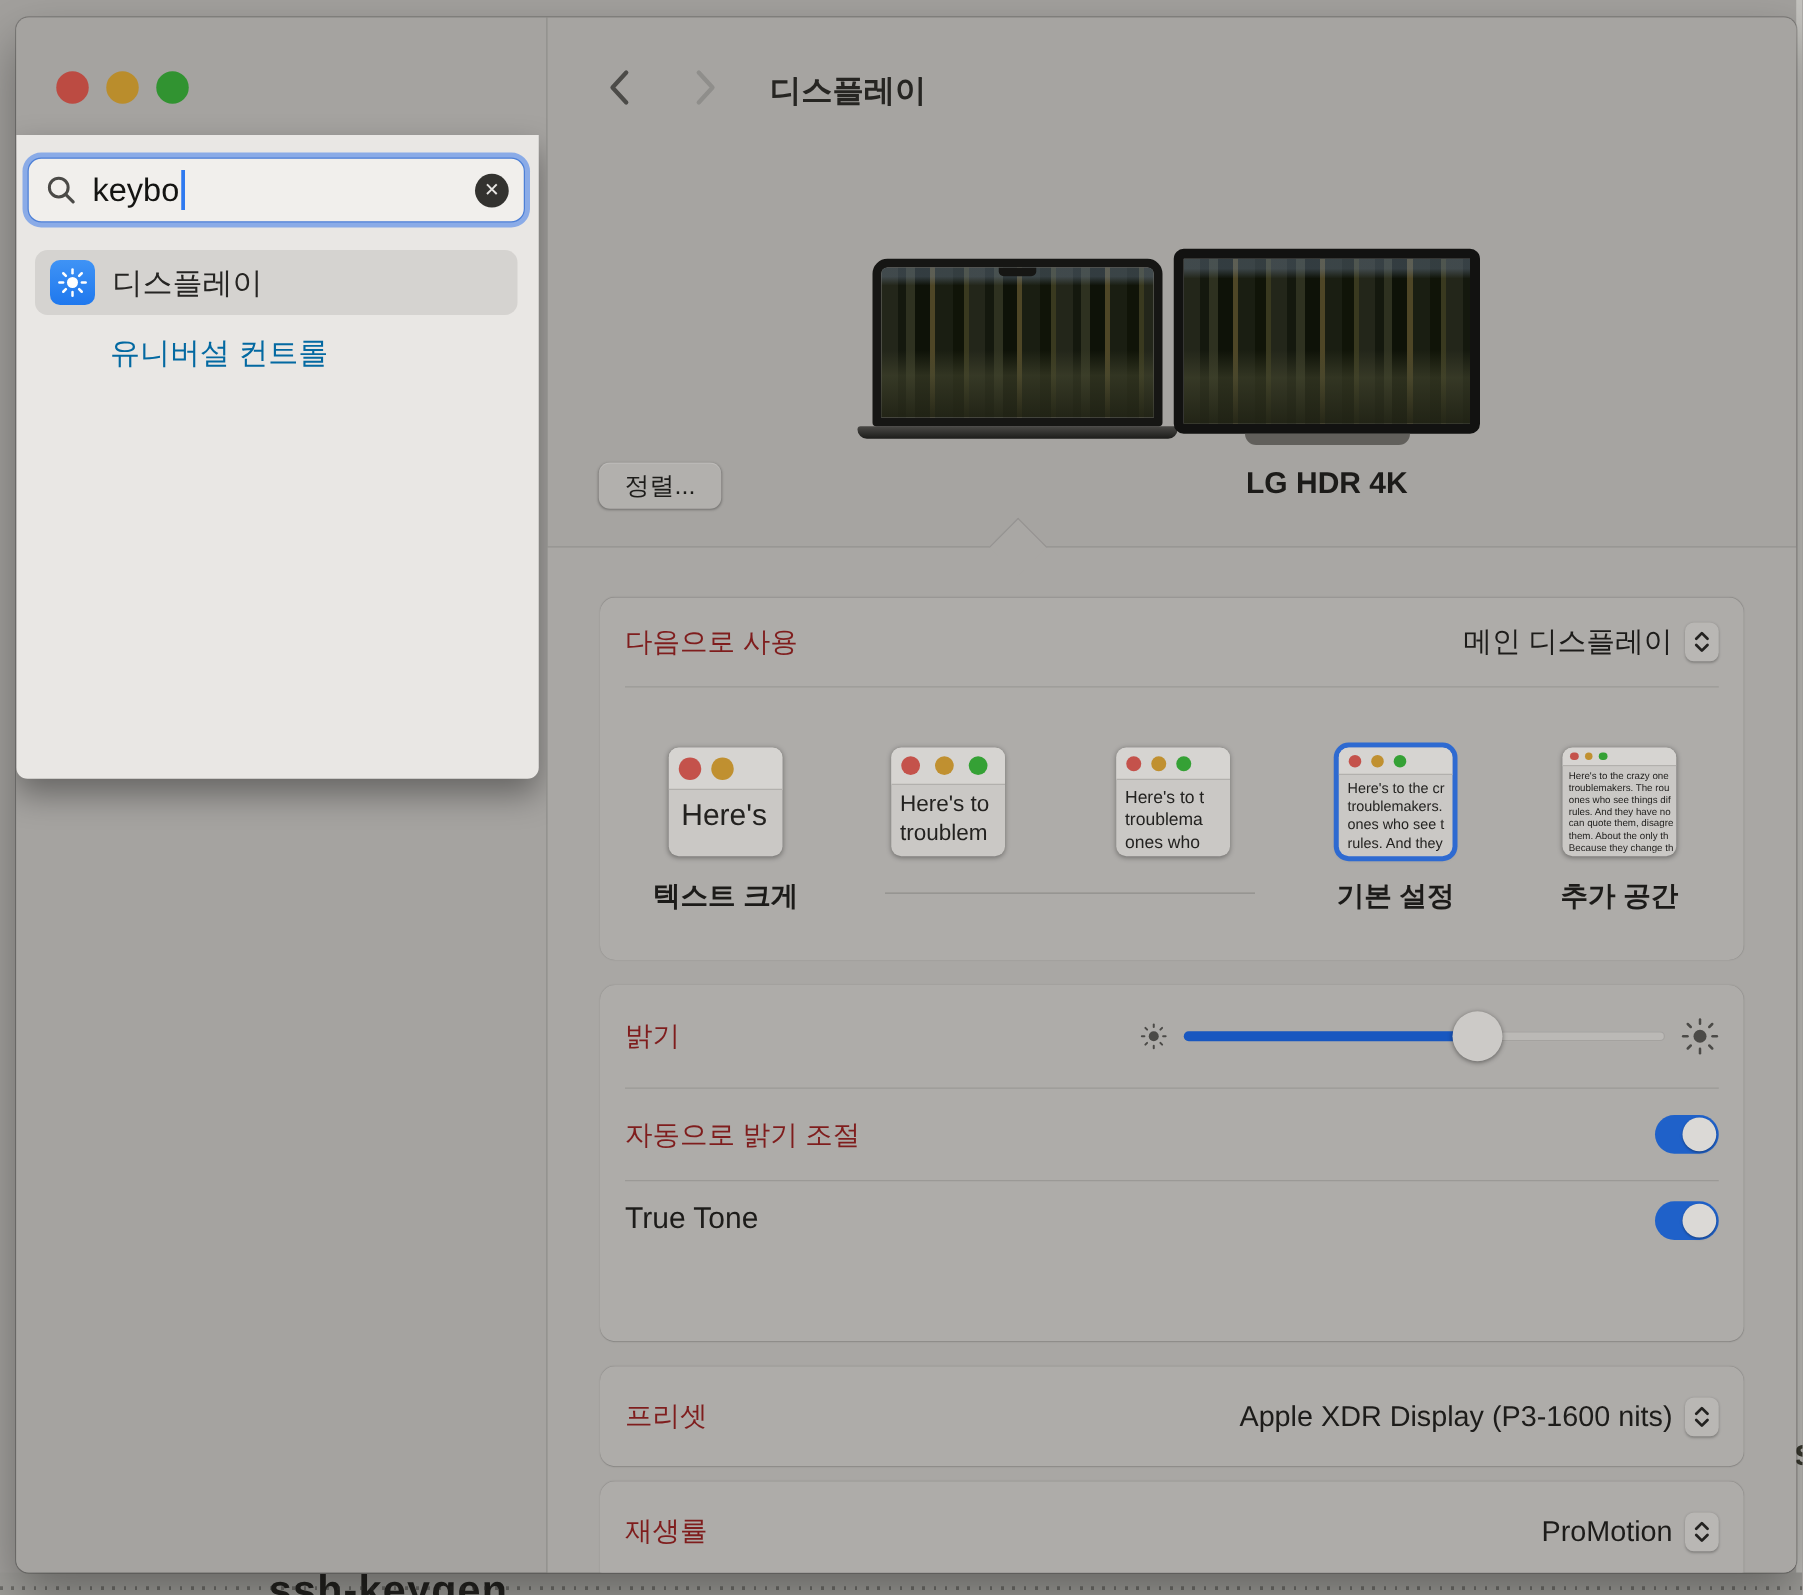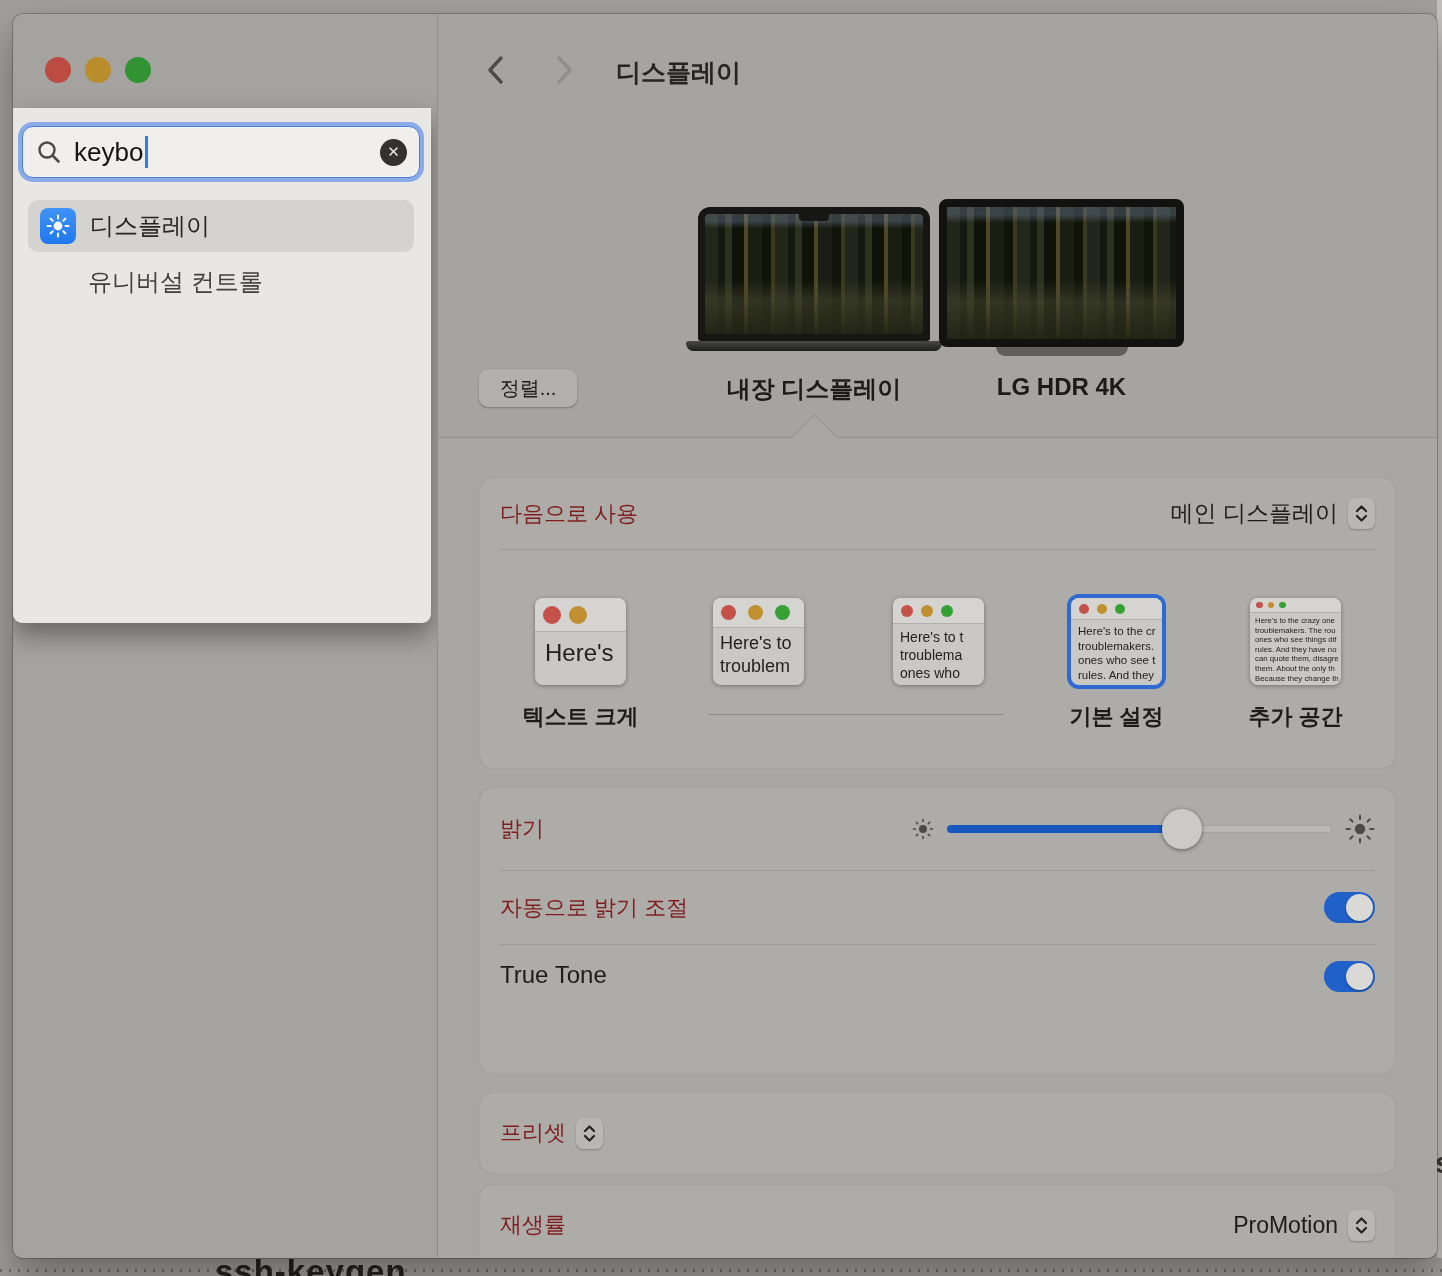--- a/index.html
+++ b/index.html
@@ -84,21 +84,21 @@
   .result-icon {
     width:36px; height:36px; border-radius:8px; margin-right:14px;
     background:linear-gradient(180deg,#3f93f5,#1f78ee);
     display:flex; align-items:center; justify-content:center;
   }
   .result-label { font-size:24px; color:#262523; }
   .result-row2 {
     position:absolute; left:75px; top:154px; height:40px;
     display:flex; align-items:center;
   }
-  .result-row2 .result-label { color:#404040; }
+  .result-row2 .result-label { color:#0369a1; }
 
   
   .main { position:absolute; left:425px; top:0; width:999px; height:100%; background:#a6a4a1; }
   .main .lower-bg { position:absolute; left:0; top:424px; width:100%; height:calc(100% - 424px); background:#a9a7a4; }
 
   .nav-back  { position:absolute; left:48px;  top:41px; }
   .nav-fwd   { position:absolute; left:118px; top:41px; }
   .page-title { position:absolute; left:178px; top:42px; font-size:25px; font-weight:bold; color:#262522; }
 
   
@@ -319,21 +319,20 @@
         <div class="laptop-notch"></div>
       </div>
       <div class="laptop-base"></div>
     </div>
     <div class="monitor">
       <div class="monitor-screen">
         <div class="forest"></div>
       </div>
       <div class="monitor-stand"></div>
     </div>
-    <div class="display-label l1">내장 디스플레이</div>
     <div class="display-label l2">LG HDR 4K</div>
     <button class="arrange-btn">정렬...</button>
 
     <div class="picker-divider"></div>
     <div class="picker-notch"></div>
 
     <section class="card card-useas">
       <div class="card-row">
         <span class="row-label">다음으로 사용</span>
         <span class="row-value">메인 디스플레이</span>
@@ -463,20 +462,21 @@
         <span class="truetone-title">True Tone</span>
         <div class="toggle on">
           <div class="knob"></div>
         </div>
       </div>
     </section>
 
     <section class="card card-preset">
       <div class="card-row">
         <span class="row-label">프리셋</span>
+        <span class="row-value">Apple XDR Display (P3-1600 nits)</span>
         <button class="stepper">
           <svg width="15" height="19" viewBox="0 0 15 19">
             <polyline points="3,7 7.5,2.5 12,7" fill="none" stroke="#232220" stroke-width="2.2" stroke-linecap="round" stroke-linejoin="round"></polyline>
             <polyline points="3,12 7.5,16.5 12,12" fill="none" stroke="#232220" stroke-width="2.2" stroke-linecap="round" stroke-linejoin="round"></polyline>
           </svg>
         </button>
       </div>
     </section>
 
     <section class="card card-refresh">

